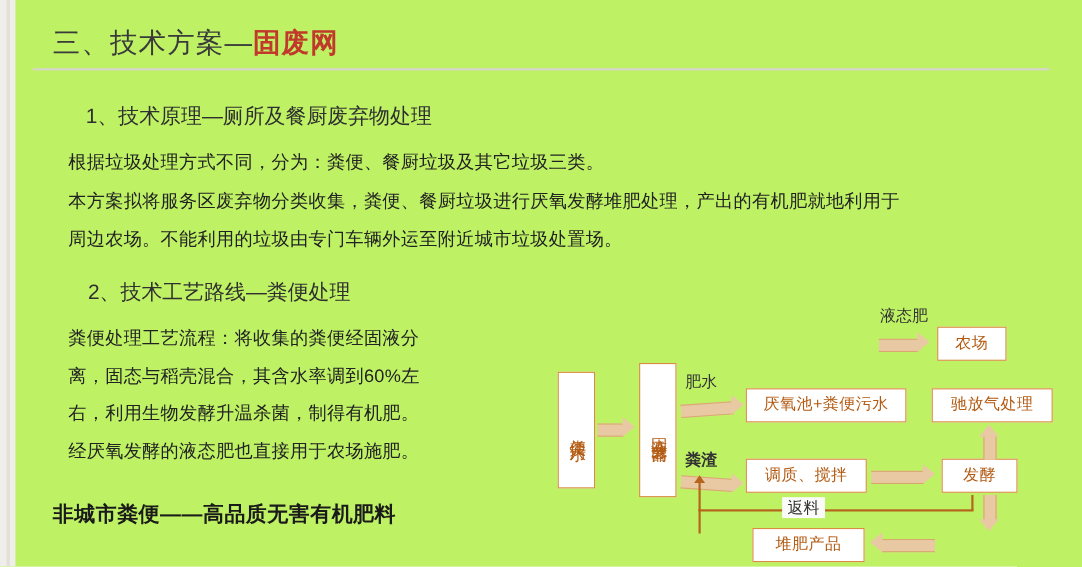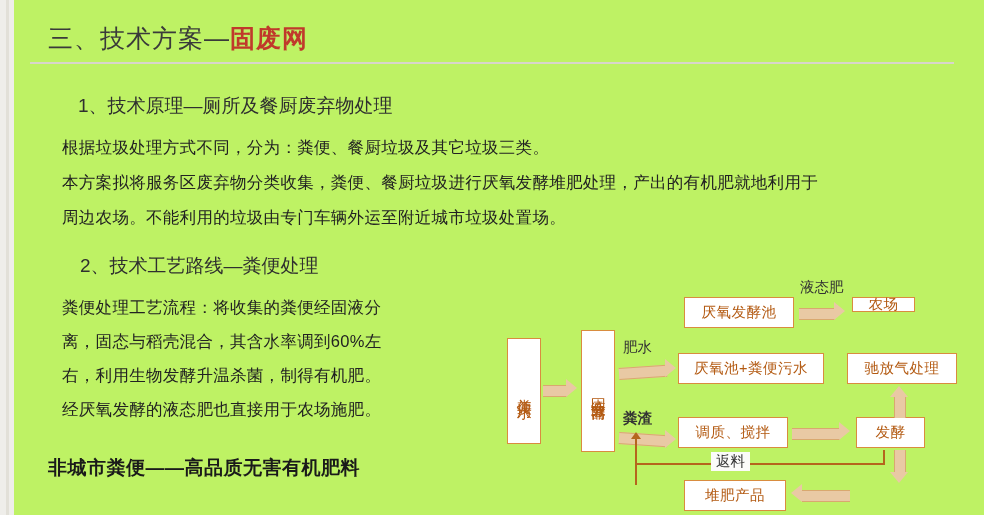--- a/index.html
+++ b/index.html
@@ -212,28 +212,27 @@
     <div class="label-plain" style="left:128px; top:58px;">肥水</div>
 
     <div class="label-plain" style="left:128px; top:129px;font-weight:bold;">粪渣</div>
 
     <div class="arw" style="left:124px; top:88px; width:48px; height:10px; transform: rotate(-4deg); transform-origin: left center;"></div>
     <div class="arw-head" style="left:170px; top:79px;"></div>
 
     <div class="arw" style="left:124px; top:152px; width:48px; height:10px; transform: rotate(4deg); transform-origin: left center;"></div>
     <div class="arw-head" style="left:170px; top:150px;"></div>
 
-    <div class="node" style="left:189px; top:17px; width:110px; height:31px;">厌氧发酵池</div>
 
     <div class="label-plain" style="left:305px; top:-2px;">液态肥</div>
 
     <div class="arw" style="left:304px; top:28px; width:36px; height:10px;"></div>
     <div class="arw-head" style="left:339px; top:22px;"></div>
 
-    <div class="node" style="left:357px; top:17px; width:63px; height:15px;">农场</div>
+    <div class="node" style="left:357px; top:17px; width:63px; height:31px;">农场</div>
 
     <div class="node" style="left:183px; top:73px; width:146px; height:31px;">厌氧池+粪便污水</div>
 
     <div class="node" style="left:352px; top:73px; width:110px; height:31px;">驰放气处理</div>
 
     <div class="node" style="left:183px; top:137px; width:110px; height:31px;">调质、搅拌</div>
 
     <div class="arw" style="left:297px; top:148px; width:48px; height:10px;"></div>
     <div class="arw-head" style="left:344px; top:142px;"></div>
 

